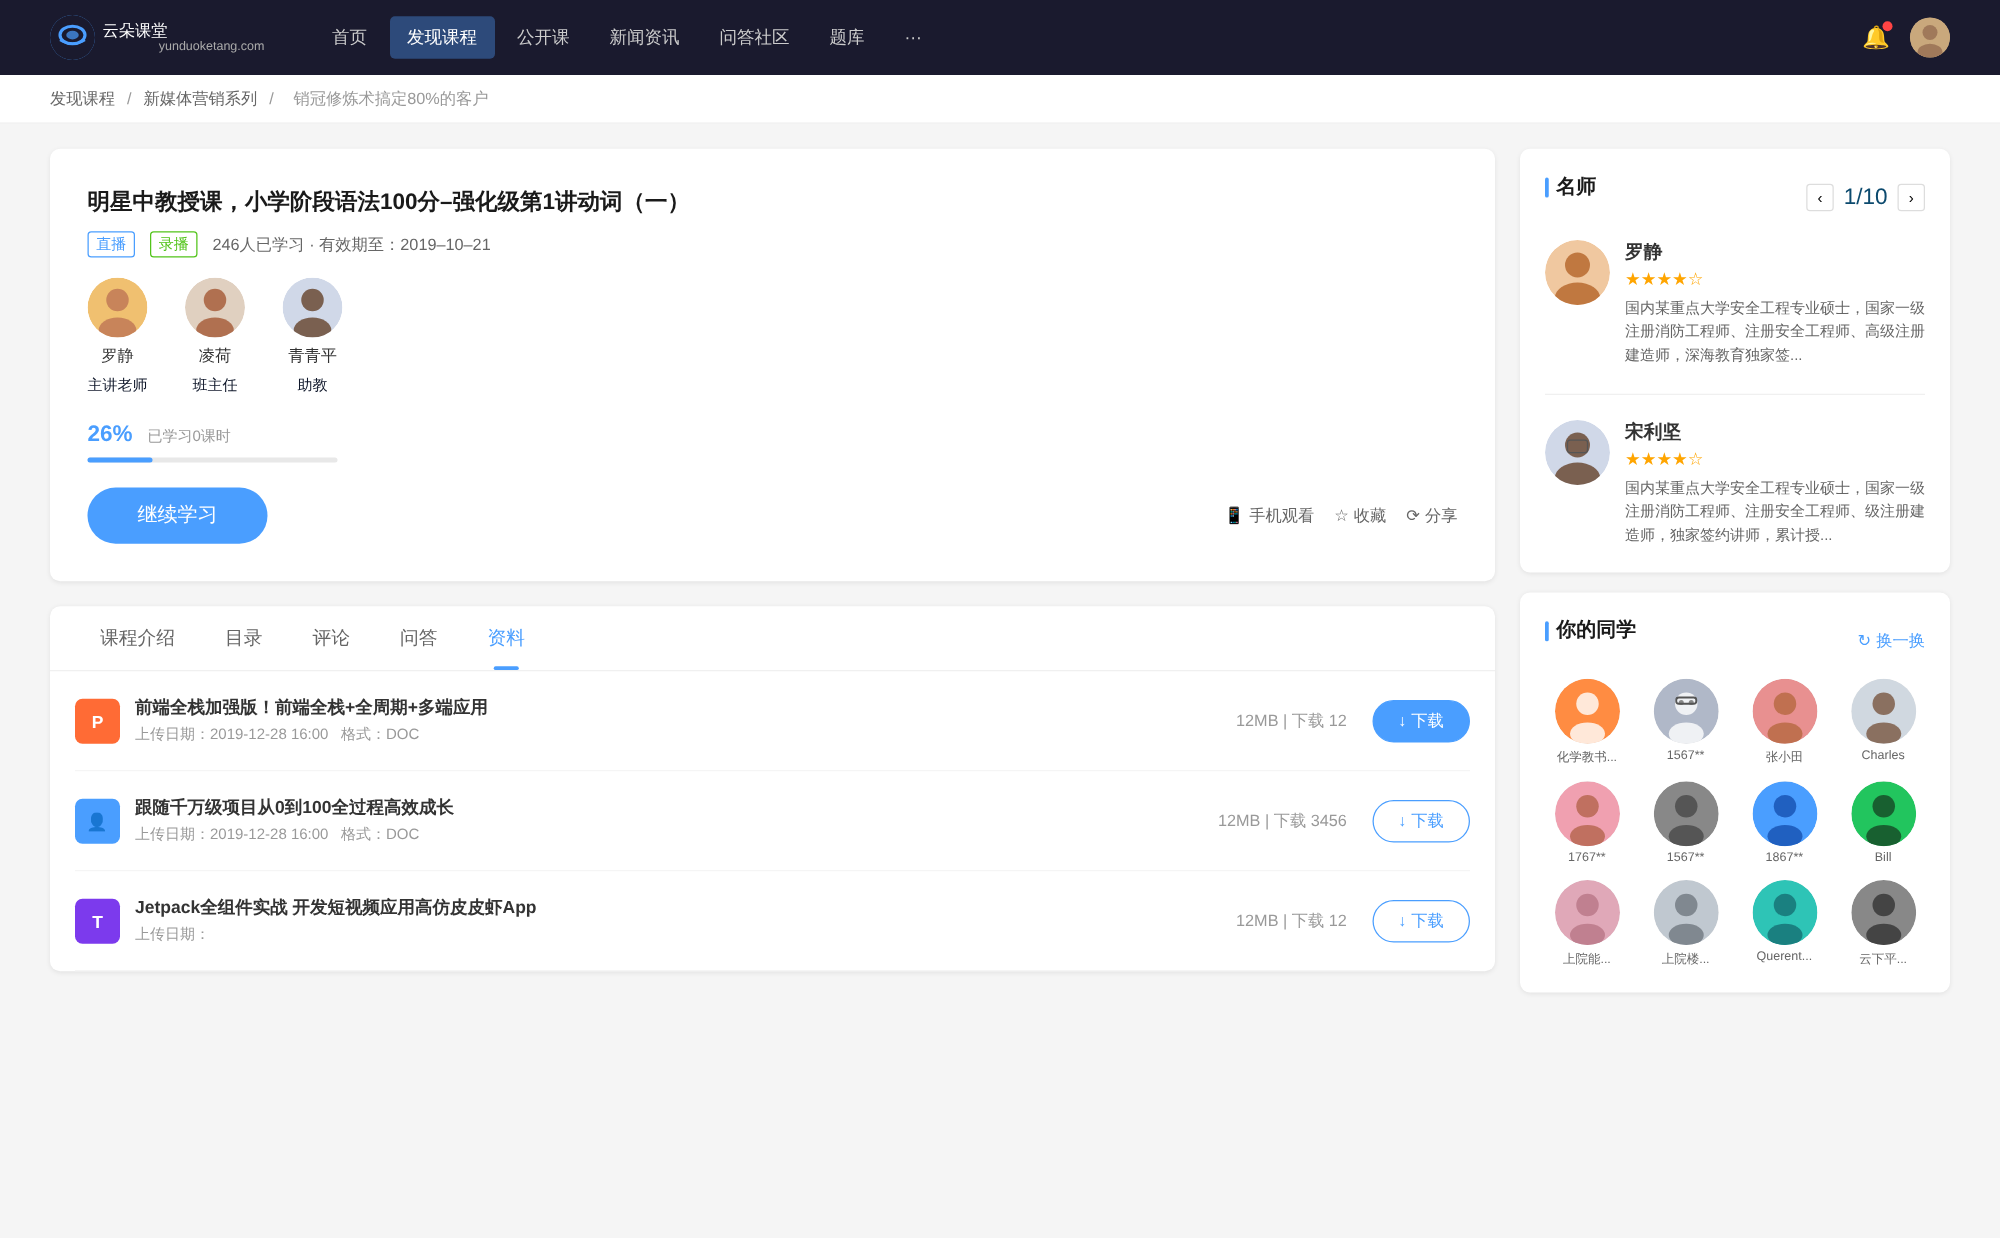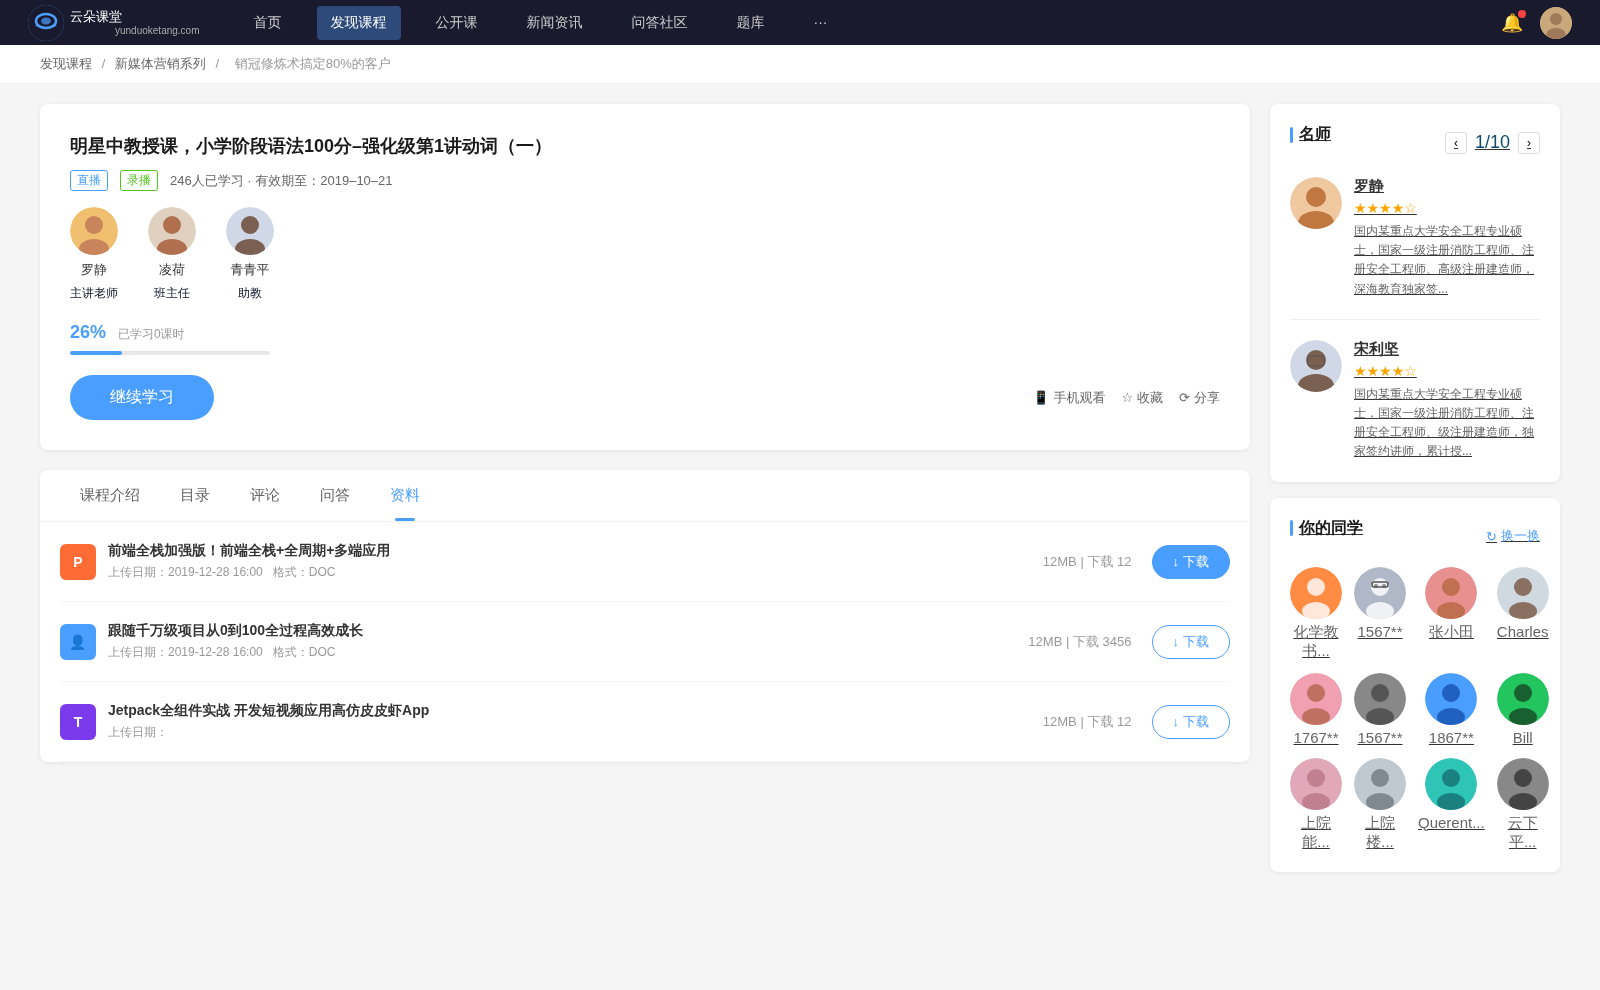--- a/index.html
+++ b/index.html
@@ -1,41 +1,41 @@
 <!DOCTYPE html>
 <html><head>
   <meta charset="utf-8">
   <style>
     * { box-sizing: border-box; margin: 0; padding: 0; }
     body { font-family: 'PingFang SC', 'Microsoft YaHei', sans-serif; background: #f5f5f5; font-size: 14px; color: #333; }
 
     
-    .navbar { background: #1a1a2e; display: flex; align-items: center; height: 45px; padding: 0 28px; }
+    .navbar { background: #1a1a2e; display: flex; align-items: center; height: 60px; padding: 0 40px; }
     .logo-area { display: flex; align-items: center; margin-right: 40px; }
     .logo-icon { width: 36px; height: 36px; background: #4a9eff; border-radius: 50%; display: flex; align-items: center; justify-content: center; color: white; font-weight: bold; font-size: 14px; margin-right: 6px; }
     .logo-text { color: white; font-size: 13px; line-height: 1.2; }
     .logo-sub { font-size: 10px; color: #aaa; margin-left: 45px; }
-    .nav-items { display: flex; gap: 21px; flex: 1; }
+    .nav-items { display: flex; gap: 4px; flex: 1; }
     .nav-item { color: #ccc; padding: 8px 14px; cursor: pointer; font-size: 14px; border-radius: 4px; }
     .nav-item.active { color: white; background: #2d4a7a; }
     .nav-right { display: flex; align-items: center; gap: 16px; margin-left: auto; }
     .bell-icon { color: #ccc; font-size: 18px; position: relative; cursor: pointer; }
     .bell-dot { width: 8px; height: 8px; background: #ff4444; border-radius: 50%; position: absolute; top: -2px; right: -2px; }
     .avatar-nav { width: 32px; height: 32px; border-radius: 50%; background: #c9a87c; overflow: hidden; display: flex; align-items: center; justify-content: center; cursor: pointer; }
     .avatar-nav svg { width: 32px; height: 32px; }
 
     
     .breadcrumb { background: white; padding: 10px 40px; font-size: 13px; color: #666; border-bottom: 1px solid #eee; }
     .breadcrumb a { color: #666; text-decoration: none; }
     .breadcrumb span { color: #999; margin: 0 6px; }
 
     
     .main-container { display: flex; gap: 20px; padding: 20px 40px; max-width: 1600px; }
     .content-area { flex: 1; }
-    .sidebar { width: 290px; flex-shrink: 0; text-decoration: underline; }
+    .sidebar { width: 344px; flex-shrink: 0; }
 
     
     .course-card { background: white; border-radius: 8px; padding: 30px; margin-bottom: 20px; box-shadow: 0 1px 4px rgba(0,0,0,0.08); }
     .course-title { font-size: 18px; font-weight: bold; color: #1a1a1a; margin-bottom: 12px; }
     .course-meta { display: flex; align-items: center; gap: 12px; margin-bottom: 16px; font-size: 13px; color: #666; }
     .badge { border: 1px solid #4a9eff; color: #4a9eff; padding: 1px 6px; border-radius: 3px; font-size: 12px; }
     .badge.green { border-color: #52c41a; color: #52c41a; }
     .teachers { display: flex; gap: 30px; margin-bottom: 20px; }
     .teacher-item { display: flex; flex-direction: column; align-items: center; gap: 6px; }
     .teacher-avatar { width: 48px; height: 48px; border-radius: 50%; overflow: hidden; }
@@ -89,21 +89,21 @@
     .teacher-card-name { font-size: 15px; font-weight: bold; margin-bottom: 4px; }
     .stars { color: #ffa500; font-size: 14px; margin-bottom: 6px; }
     .teacher-card-desc { font-size: 12px; color: #666; line-height: 1.6; }
 
     
     .students-header { display: flex; align-items: center; }
     .refresh-btn { margin-left: auto; color: #4a9eff; font-size: 13px; cursor: pointer; display: flex; align-items: center; gap: 4px; background: none; border: none; }
     .students-grid { display: grid; grid-template-columns: repeat(4, 1fr); gap: 12px; margin-top: 12px; }
     .student-item { display: flex; flex-direction: column; align-items: center; gap: 4px; }
     .student-avatar { width: 52px; height: 52px; border-radius: 50%; overflow: hidden; background: #eee; }
-    .student-name { font-size: 15px; color: #666; text-align: center; }
+    .student-name { font-size: 10px; color: #666; text-align: center; }
   </style>
 </head>
 <body>
 
 <nav class="navbar">
   <div class="logo-area">
     <div class="logo-icon">
       <svg width="36" height="36" viewBox="0 0 36 36">
         <circle cx="18" cy="18" r="18" fill="#1a1a2e"></circle>
         <ellipse cx="18" cy="16" rx="10" ry="7" fill="none" stroke="#4a9eff" stroke-width="2.5"></ellipse>

